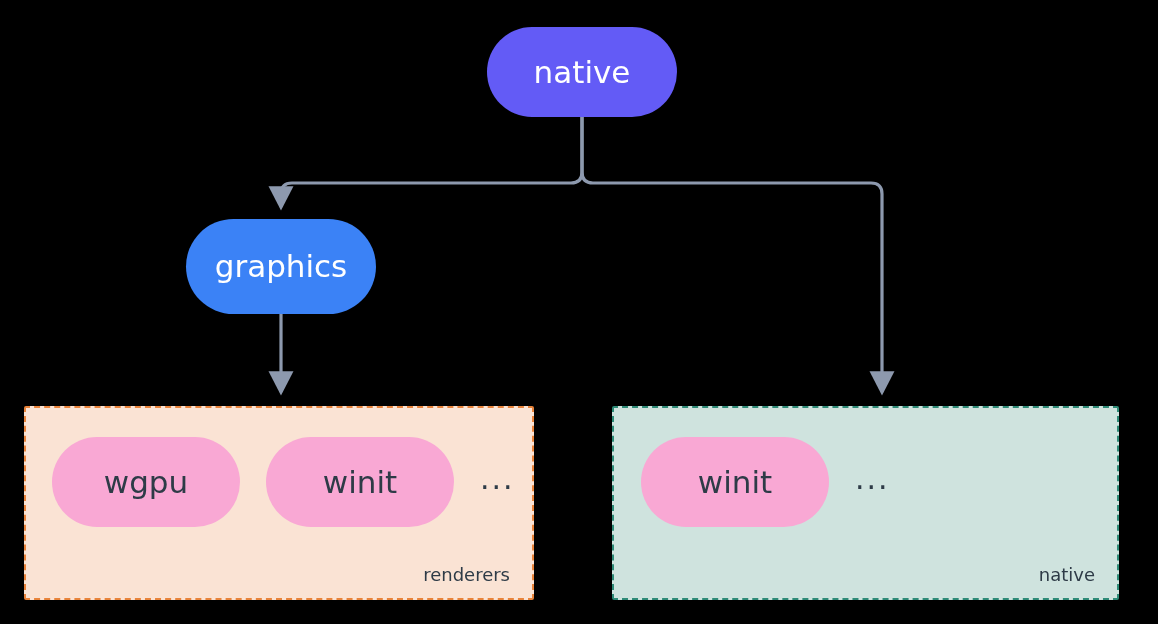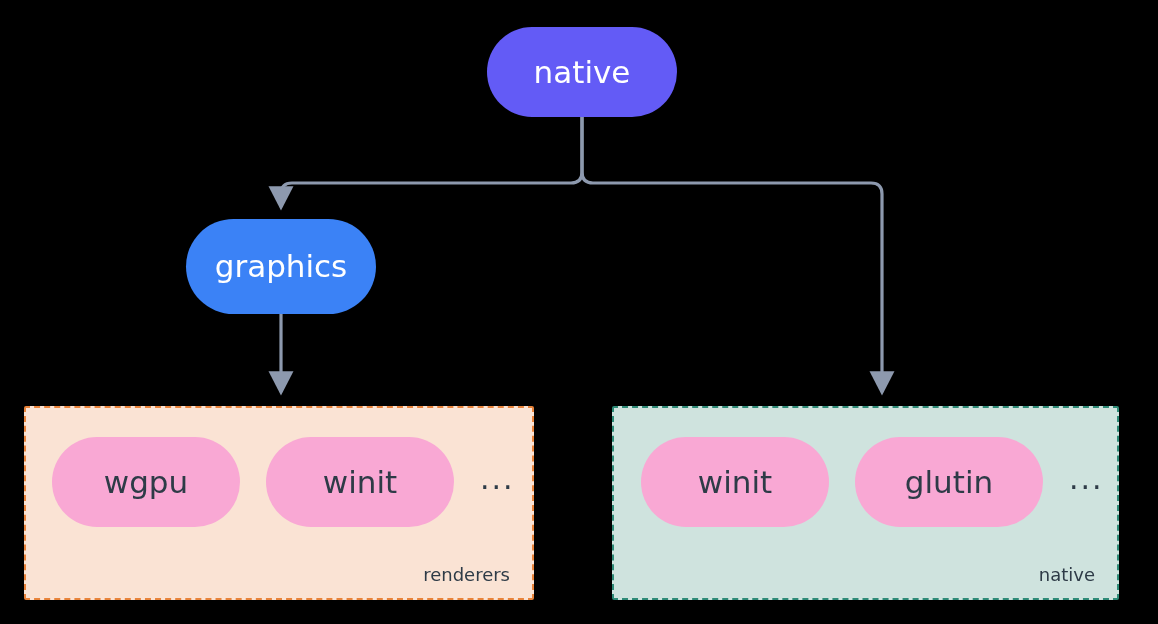--- a/index.html
+++ b/index.html
@@ -183,21 +183,18 @@
       <span class="ellipsis">...</span>
     </div>
     <span class="cluster-title">renderers</span>
   </div>
 
   <div class="cluster" id="cluster-shells">
     <div class="cluster-body">
       <div class="leaf-node">
         <span class="node-label">winit</span>
       </div>
-      <div class="leaf-node">
-        <span class="node-label">glutin</span>
-      </div>
       <span class="ellipsis">...</span>
     </div>
     <span class="cluster-title">native</span>
   </div>
 
 </div>
 
 </body></html>

